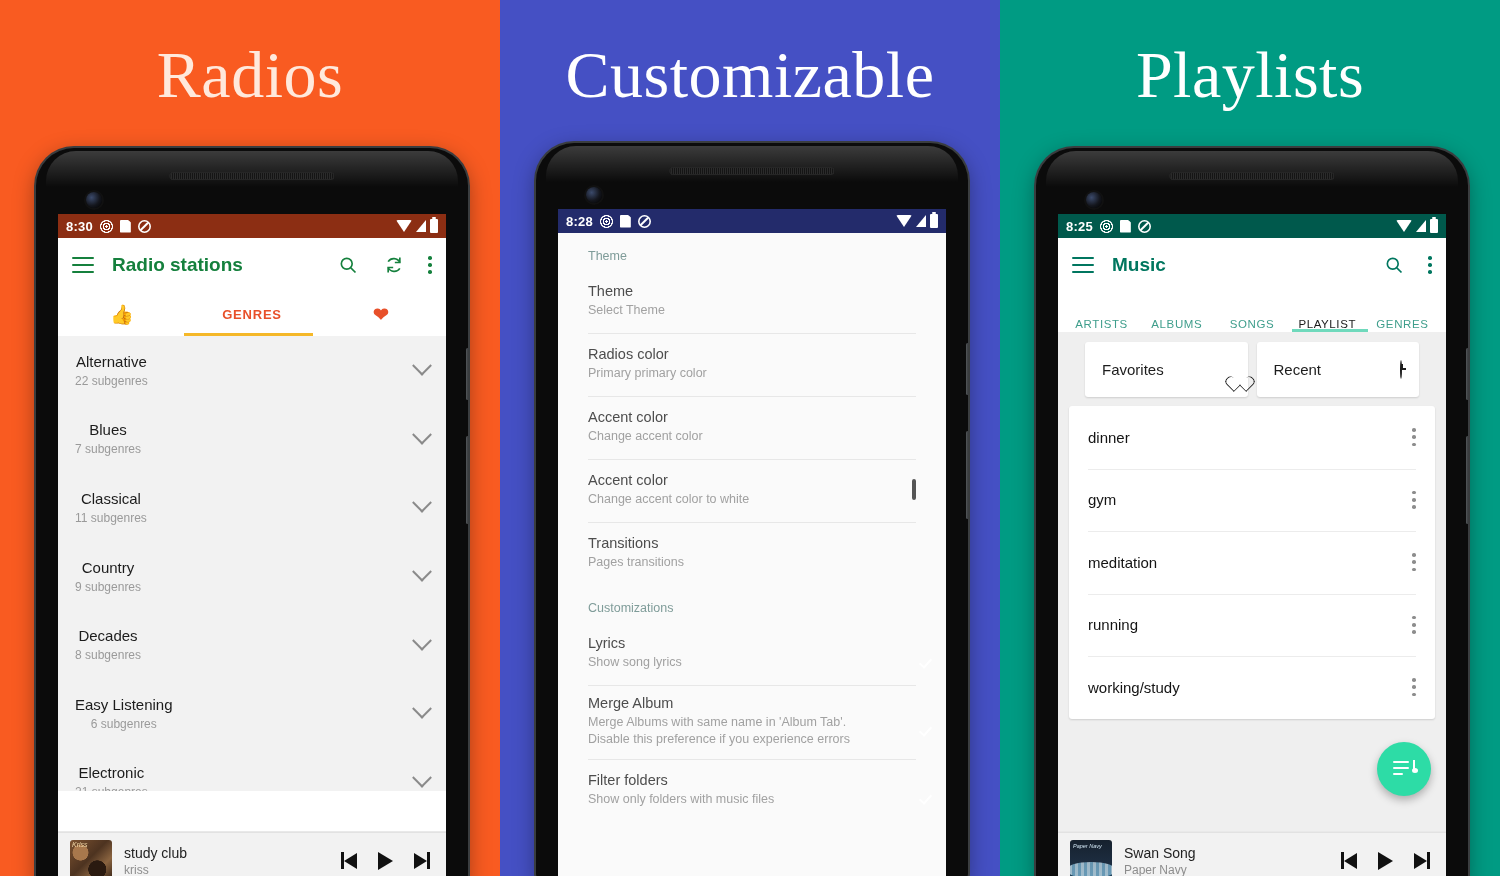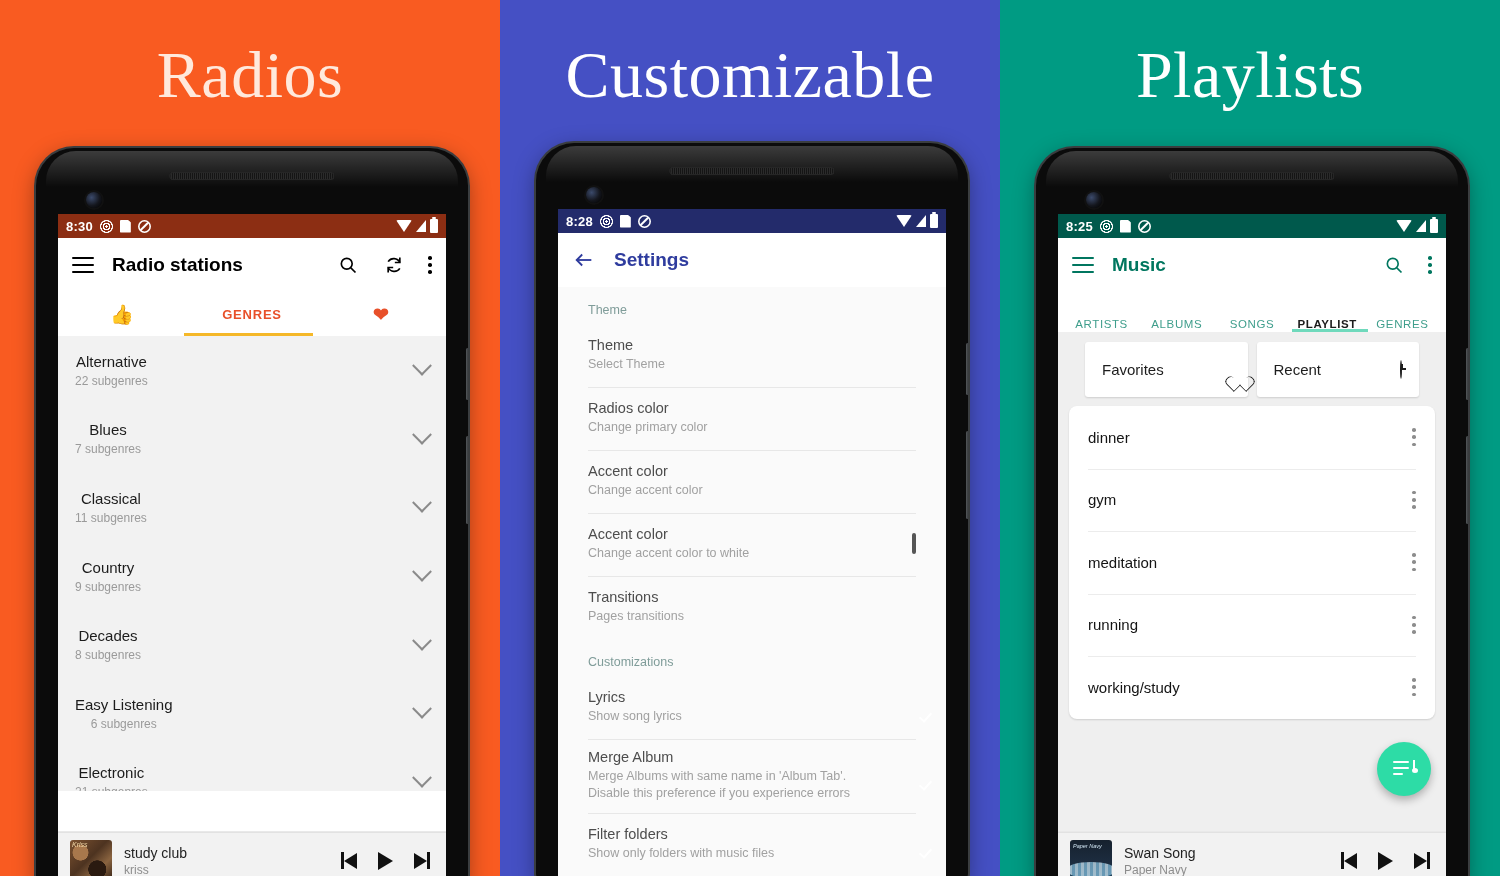--- a/index.html
+++ b/index.html
@@ -101,21 +101,21 @@
   .appbar .acts { display:flex; align-items:center; gap: 22px; }
 
   .hamburger { width: 22px; height: 16px; display:flex; flex-direction:column; justify-content:space-between; }
   .hamburger i { display:block; height: 2.4px; border-radius:2px; background: currentColor; }
 
   .icon-btn { width:24px; height:24px; display:inline-flex; align-items:center; justify-content:center; color: inherit; }
   .kebab { width:4px; height:18px; display:flex; flex-direction:column; justify-content:space-between; align-items:center;}
   .kebab i { width:3.6px; height:3.6px; border-radius:50%; background: currentColor; display:block; }
 
   
-  .orange-fg { color:#000000; }
+  .orange-fg { color:#15803d; }
   .tabs1 { height:44px; background:#fff; display:flex; align-items:center; position:relative; }
   .tabs1 .tab { flex:1; text-align:center; color:#E8502A; font-size:13px; font-weight:600; letter-spacing:.8px; }
   .tab-ind { position:absolute; bottom:0; height:3px; background:#F5B829; }
   .thumb-up { display:inline-block; font-size:19px; line-height:1; }
   .heart { display:inline-block; font-size:19px; line-height:1; }
 
   .list1 { background:#F2F2F2; height: 455px; overflow:hidden;text-align:center; }
   .row1 { height:68.6px; padding: 0 17px; display:flex; align-items:center; position:relative; }
   .row1 .txt { display:flex; flex-direction:column; gap:4px; }
   .row1 .nm { font-size:15px; color:#1c1c1c; }
@@ -164,39 +164,39 @@
   .swatch { width:34px; height:34px; border-radius:50%; }
   .cbox-empty { width:18px; height:18px; border:2px solid #555; border-radius:2px; background:#fff; }
   .cbox-checked { width:19px; height:19px; border-radius:2px; background:#0E8F6F; position:relative; }
   .cbox-checked::after { content:""; position:absolute; left:5.5px; top:2.5px; width:5px; height:10px;
       border-right:2.4px solid #fff; border-bottom:2.4px solid #fff; transform: rotate(42deg); }
 
   
   .teal-fg { color:#00765F; }
   .tabs3 { height:40px; background:#fff; display:flex; align-items:flex-end; padding: 0 6px; position:relative; }
   .tabs3 .tab { flex:1; text-align:center; font-size:11.5px; letter-spacing:.6px; color:#3F9E8C; padding-bottom:2px; }
-  .tabs3 .tab.active { color:#1b1b1b; font-weight:700; }
+  .tabs3 .tab.active { color:#1b1b1b; font-weight:400; }
   .tab-ind3 { position:absolute; bottom:0; height:3px; background:#6FD9BC; }
   .pl-body { background:#EFEFEF; position:absolute; left:0; right:0; top:118px; bottom:0; }
   .quick { display:flex; gap:9px; padding: 10px 27px 0; }
   .qcard { flex:1; background:#fff; border-radius:3px; height:55px; display:flex; align-items:center;
       padding: 0 17px; box-shadow: 0 1px 2px rgba(0,0,0,.14); }
   .qcard .ql { font-size:15px; color:#1d1d1d; }
   .qcard .qi { margin-left:auto; }
   .heart-outline { width:17px; height:15px; position:relative; }
   .heart-outline::before, .heart-outline::after {
     content:""; position:absolute; top:0; width:9px; height:13px; border:1.8px solid #1d1d1d;
     border-radius: 9px 9px 0 0; }
   .heart-outline::before { left:8px; transform-origin: 0 100%; transform: rotate(45deg); border-left:none; }
   .heart-outline::after  { left:0px;  transform-origin:100% 100%; transform: rotate(-45deg); border-right:none; }
   .clock-ic { width:17px; height:17px; border:1.8px solid #1d1d1d; border-radius:50%; position:relative; }
   .clock-ic::before { content:""; position:absolute; left:50%; top:3px; width:1.6px; height:6px; background:#1d1d1d; }
   .clock-ic::after { content:""; position:absolute; left:50%; top:7.5px; width:5px; height:1.6px; background:#1d1d1d; }
 
-  .pl-card { margin: 9px 11px 0; background:#fff; border-radius:8px; box-shadow:0 1px 2px rgba(0,0,0,.14); overflow:hidden; }
+  .pl-card { margin: 9px 11px 0; background:#fff; border-radius:3px; box-shadow:0 1px 2px rgba(0,0,0,.14); overflow:hidden; }
   .plrow { height:62.5px; display:flex; align-items:center; padding: 0 19px; position:relative; }
   .plrow .pn { font-size:15px; color:#141414; }
   .plrow .dots { margin-left:auto; color:#8d8d8d; }
   .plrow + .plrow::before { content:""; position:absolute; left:19px; right:19px; top:0; height:1px; background:#ececec; }
 
   .fab { position:absolute; right: 15px; bottom: 92px; width:54px; height:54px; border-radius:50%;
      background:#2DDCA6; box-shadow: 0 4px 9px rgba(0,0,0,.28); display:flex; align-items:center; justify-content:center; }
   .fab .q { position:relative; width:22px; height:16px; }
   .fab .q i { position:absolute; left:0; height:2.4px; background:#fff; border-radius:2px; }
   .fab .q i:nth-child(1){ top:0;  width:16px; }
@@ -370,45 +370,36 @@
             <span class="ic ic-sd"></span>
             <span class="ic ic-nosound"></span>
           </div>
           <div class="sb-right">
             <span class="ic ic-wifi"></span>
             <span class="ic ic-signal"></span>
             <span class="ic ic-batt"></span>
           </div>
         </div>
 
-        <div class="appbar blue-fg">
-          <span class="icon-btn">
-            <svg width="22" height="22" viewBox="0 0 24 24" fill="none" stroke="currentColor" stroke-width="2">
-              <line x1="20" y1="12" x2="4" y2="12"></line>
-                <polyline points="10,6 4,12 10,18"></polyline>
-              </svg>
-          </span>
-          <span class="title">Settings</span>
-        </div>
 
         <div class="settings-body">
           <div class="sec-head">Theme</div>
 
           <div class="srow">
             <div class="st">
               <span class="sn">Theme</span>
               <span class="ss">Select Theme</span>
             </div>
           </div>
           <div class="sdiv"></div>
 
           <div class="srow">
             <div class="st">
               <span class="sn">Radios color</span>
-              <span class="ss">Change primary color</span>
+              <span class="ss">Primary primary color</span>
             </div>
             <span class="ctl"><span class="swatch" style="background:#4550C4"></span></span>
           </div>
           <div class="sdiv"></div>
 
           <div class="srow">
             <div class="st">
               <span class="sn">Accent color</span>
               <span class="ss">Change accent color</span>
             </div>

